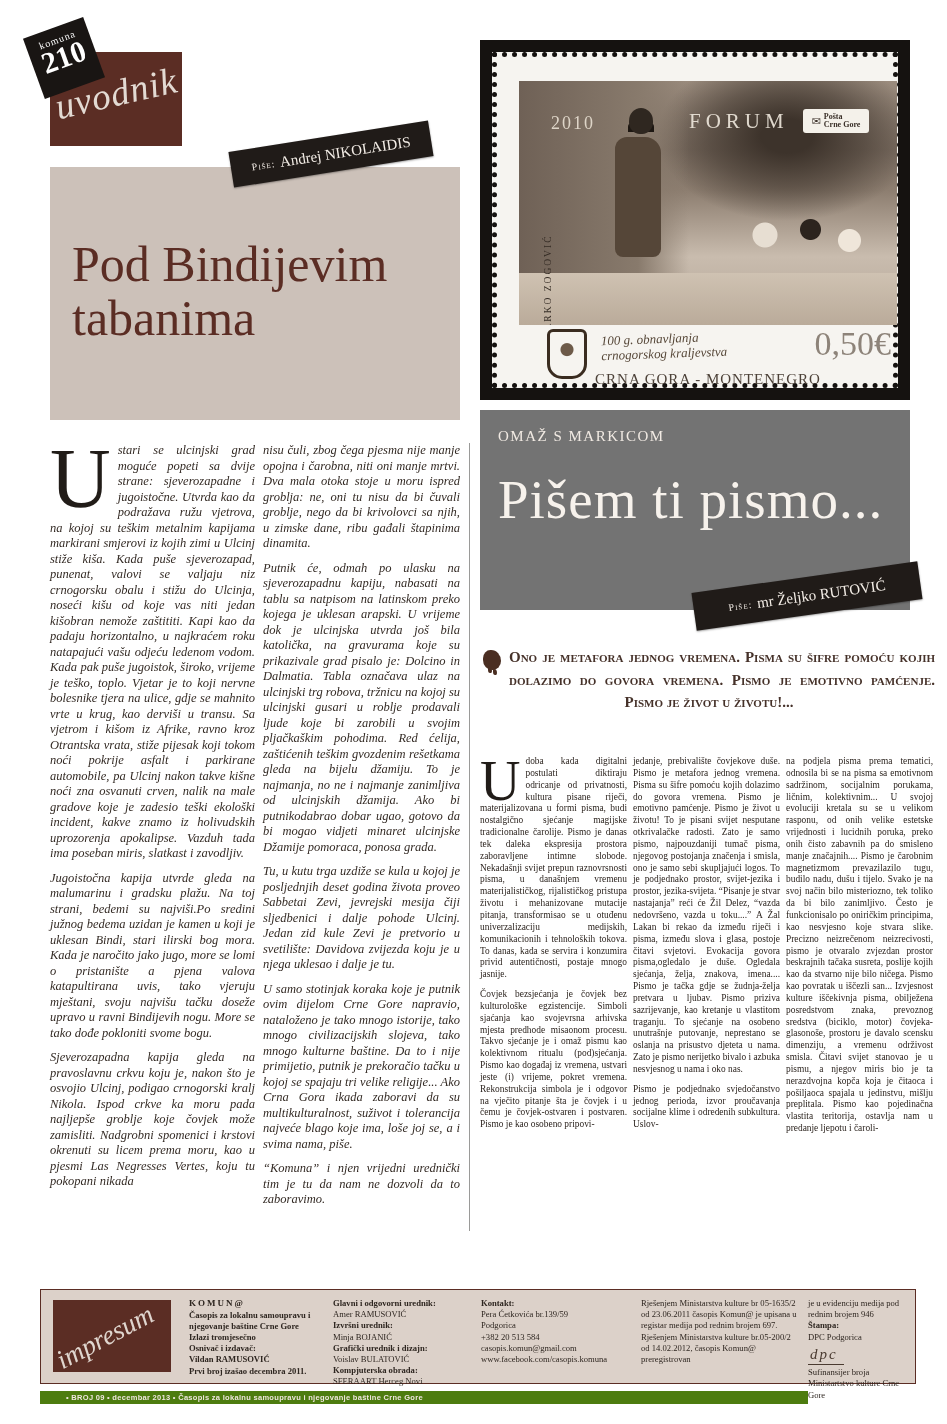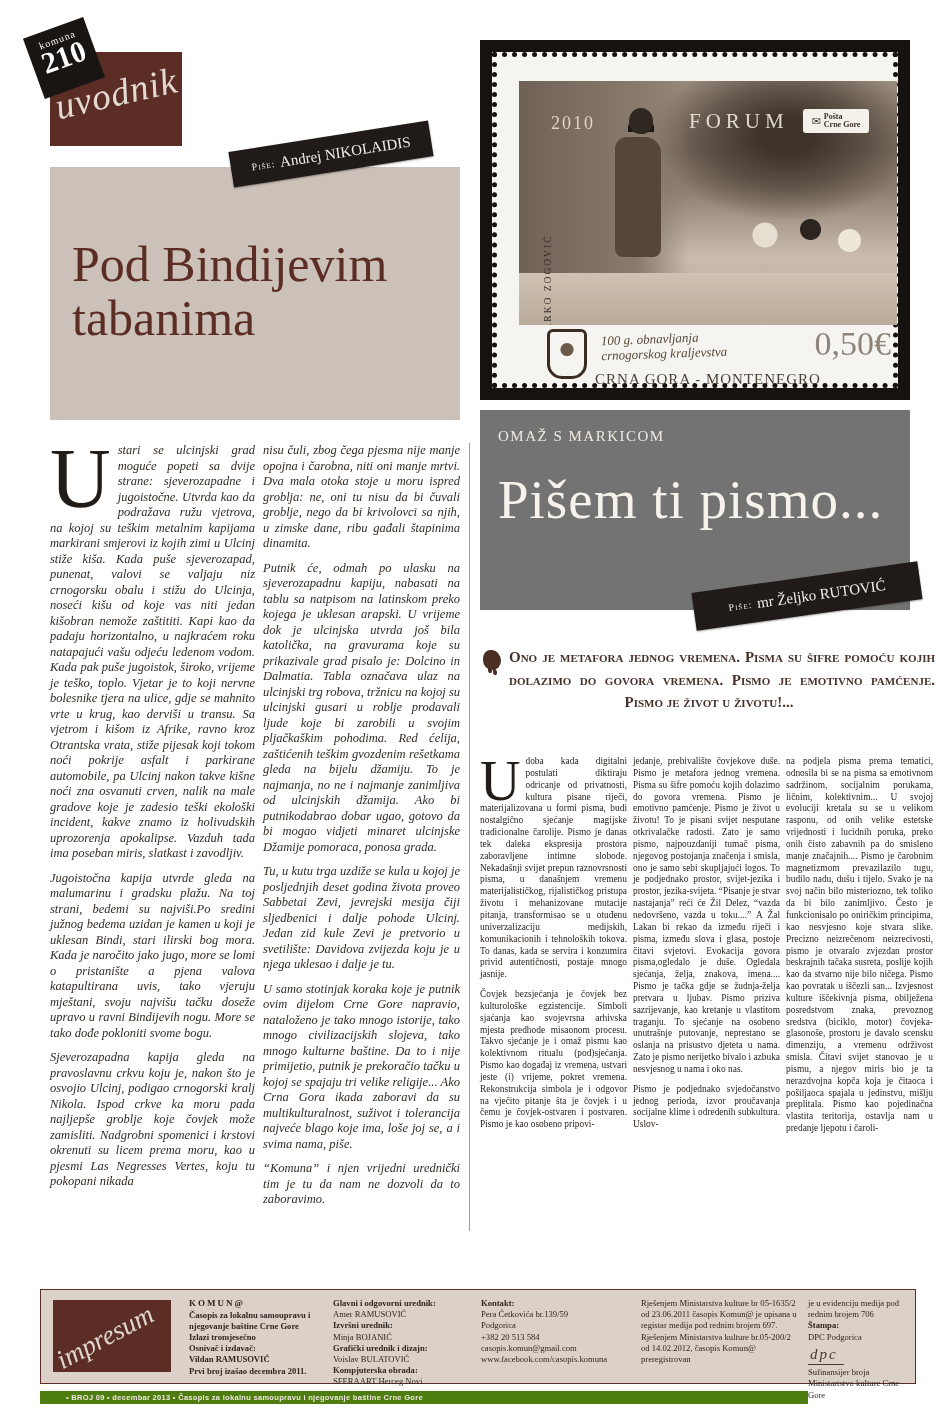--- a/index.html
+++ b/index.html
@@ -248,21 +248,21 @@
         <p>+382 20 513 584</p>
         <p>casopis.komun@gmail.com</p>
         <p>www.facebook.com/casopis.komuna</p>
       </div>
     <div class="imp-col imp4">
         <p>Rješenjem Ministarstva kulture br 05-1635/2 od 23.06.2011 časopis Komun@ je upisana u registar medija pod rednim brojem 697.</p>
         <p>Rješenjem Ministarstva kulture br.05-200/2 od 14.02.2012, časopis Komun@ preregistrovan</p>
       </div>
     <div class="imp-col imp5">
       <div>
-          <p>je u evidenciju medija pod rednim brojem 706</p>
+          <p>je u evidenciju medija pod rednim brojem 946</p>
           <p class="lbl">Štampa:</p>
           <p>DPC Podgorica</p>
         </div>
       <span class="dpc">dpc</span>
       <div>
           <p>Sufinansijer broja</p>
           <p>Ministartstvo kulture Crne Gore</p>
         </div>
     </div>
   </div>

